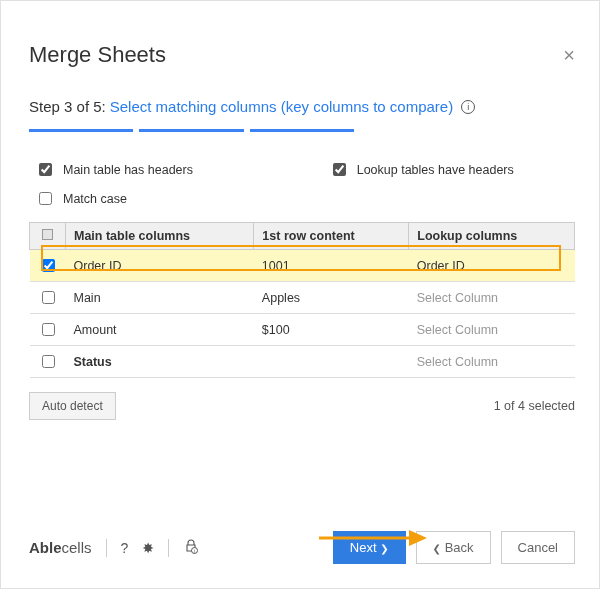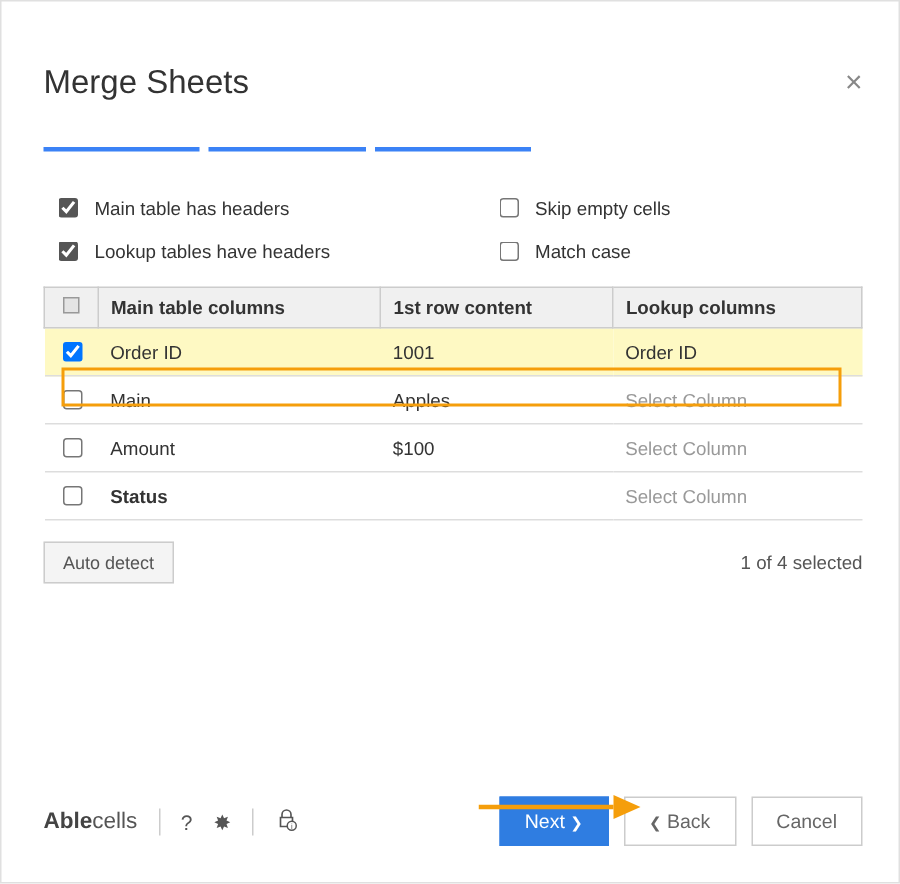--- a/index.html
+++ b/index.html
@@ -205,37 +205,38 @@
 </head>
 <body>
 
 <div class="container">
 
   <div class="header">
     <div class="title">Merge Sheets</div>
     <div class="close-btn">×</div>
   </div>
 
+  <div class="step-line">
+    <span class="step-pre">Step 3 of 5:</span>
+    <span class="step-link">Select matching columns (key columns to compare)</span>
+    <span class="info-icon">i</span>
+  </div>
 
   <div class="progress">
     <div class="seg done"></div>
     <div class="seg done"></div>
     <div class="seg done"></div>
     <div class="seg"></div>
     <div class="seg"></div>
   </div>
 
   <div class="options">
     <label class="opt">
       <input type="checkbox" checked="" style="">
       <span>Main table has headers</span>
-    </label>
-    <label class="opt">
-      <input type="checkbox" style="">
-      <span>Skip empty cells</span>
     </label>
     <label class="opt">
       <input type="checkbox" checked="" style="">
       <span>Lookup tables have headers</span>
     </label>
     <label class="opt">
       <input type="checkbox" style="">
       <span>Match case</span>
     </label>
   </div>

